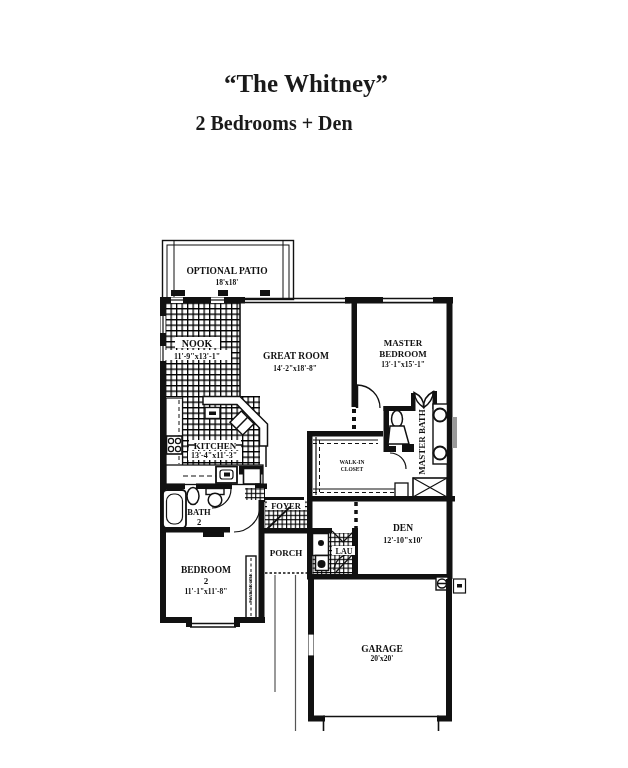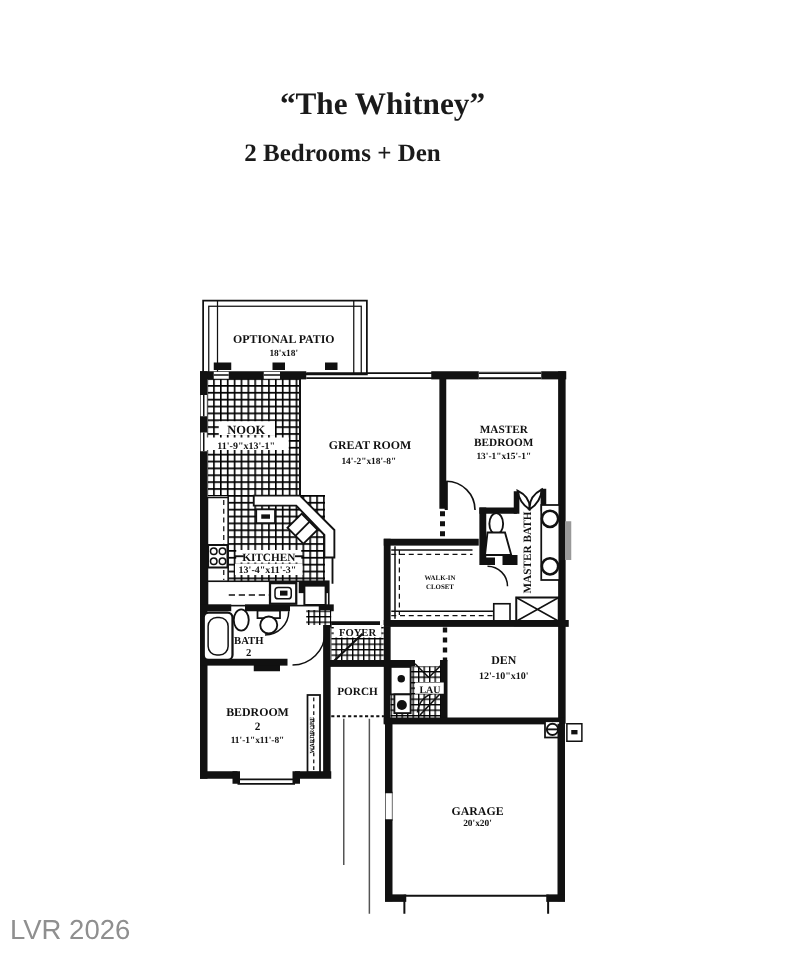--- a/index.html
+++ b/index.html
@@ -14,21 +14,20 @@
   .rm{font-weight:bold;}
 </style>
 </head>
 <body>
 <div class="page">
 
 <div class="title">“The Whitney”</div>
 
 <div class="subtitle">2 Bedrooms + Den</div>
 
-<div class="lvr">LVR 2026</div>
 <svg width="628" height="768" viewBox="0 0 628 768" style="position:absolute;left:0;top:0;">
 <defs>
 <pattern id="tile" width="5.5" height="5.5" patternUnits="userSpaceOnUse">
   <rect width="5.5" height="5.5" fill="#fff"></rect>
   <path d="M0 0.65H5.5M0.65 0V5.5" stroke="#000" stroke-width="1.3" fill="none"></path>
 </pattern>
 <pattern id="tile2" width="4.4" height="4.4" patternUnits="userSpaceOnUse">
   <rect width="4.4" height="4.4" fill="#fff"></rect>
   <path d="M0 0.55H4.4M0.55 0V4.4" stroke="#000" stroke-width="1.1" fill="none"></path>
 </pattern>

